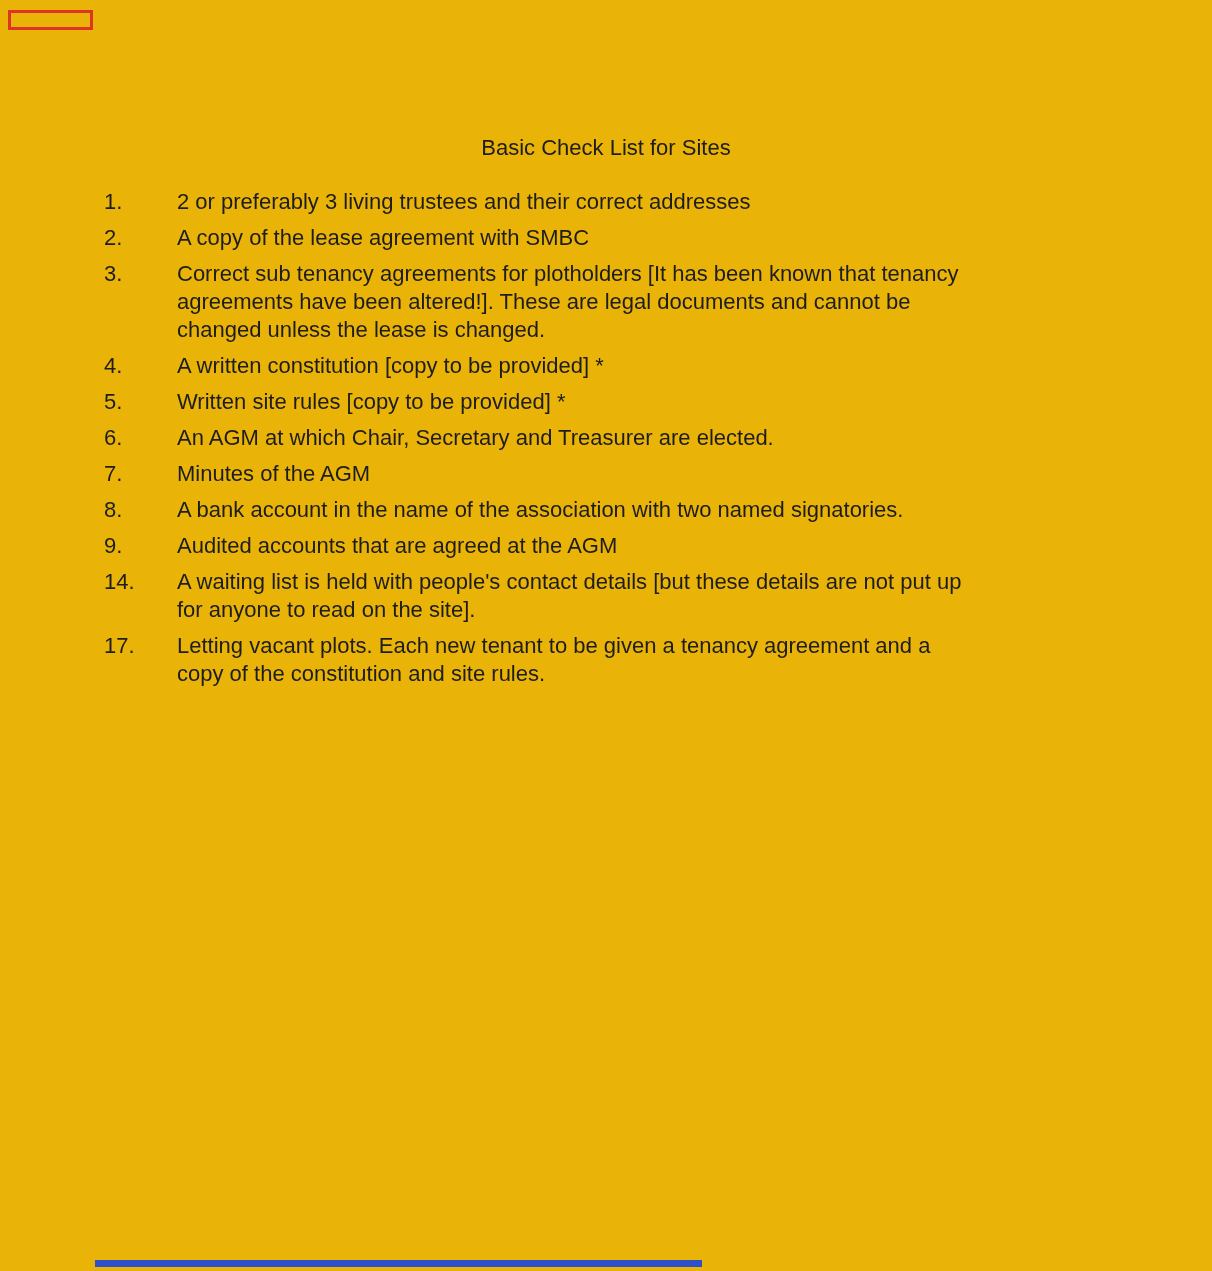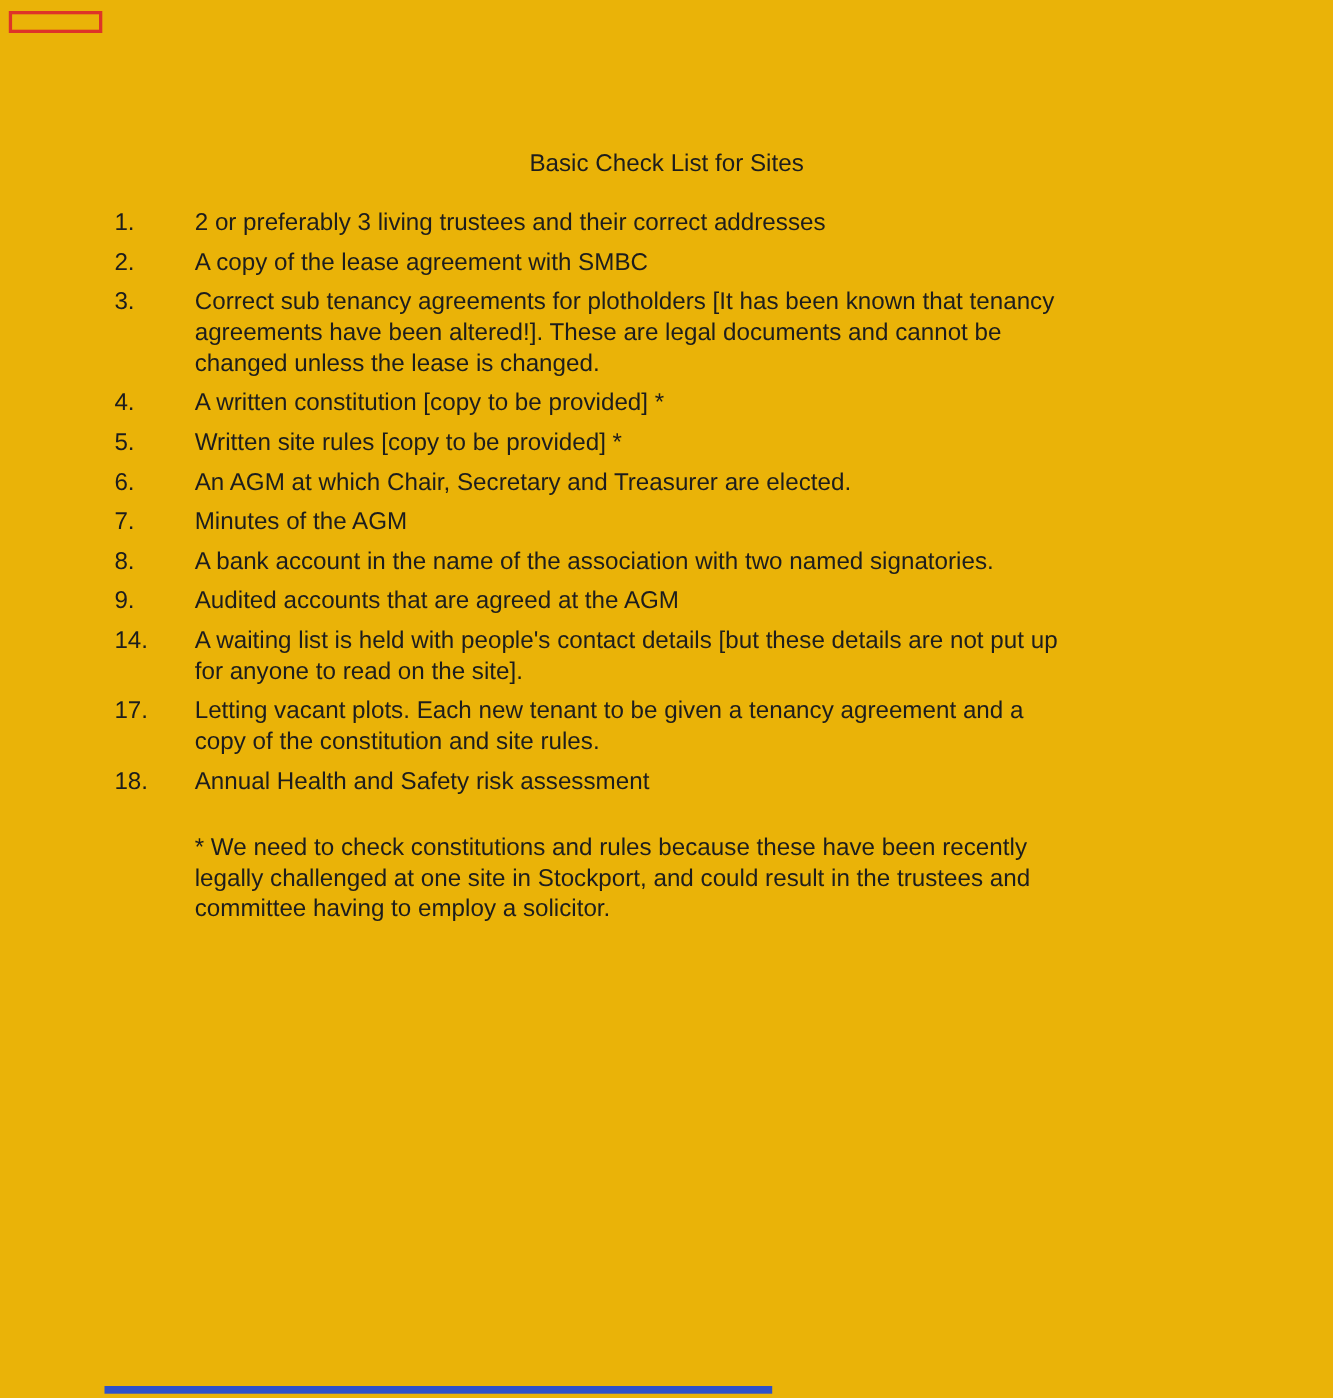--- a/index.html
+++ b/index.html
@@ -132,26 +132,19 @@
     <div class="item">
       <span class="num">14.</span>
       <span class="txt">A waiting list is held with people's contact details [but these details are not put up
 for anyone to read on the site].</span>
     </div>
     <div class="item">
       <span class="num">17.</span>
       <span class="txt">Letting vacant plots. Each new tenant to be given a tenancy agreement and a
 copy of the constitution and site rules.</span>
     </div>
-    <div class="item">
-      <span class="num">18.</span>
-      <span class="txt">Annual Health and Safety risk assessment</span>
-    </div>
 
-    <div class="footnote">* We need to check constitutions and rules because these have been recently
-legally challenged at one site in Stockport, and could result in the trustees and
-committee having to employ a solicitor.</div>
 
   </div>
 
   <div class="blue-bar"></div>
 
 </div>
 
 </body></html>

